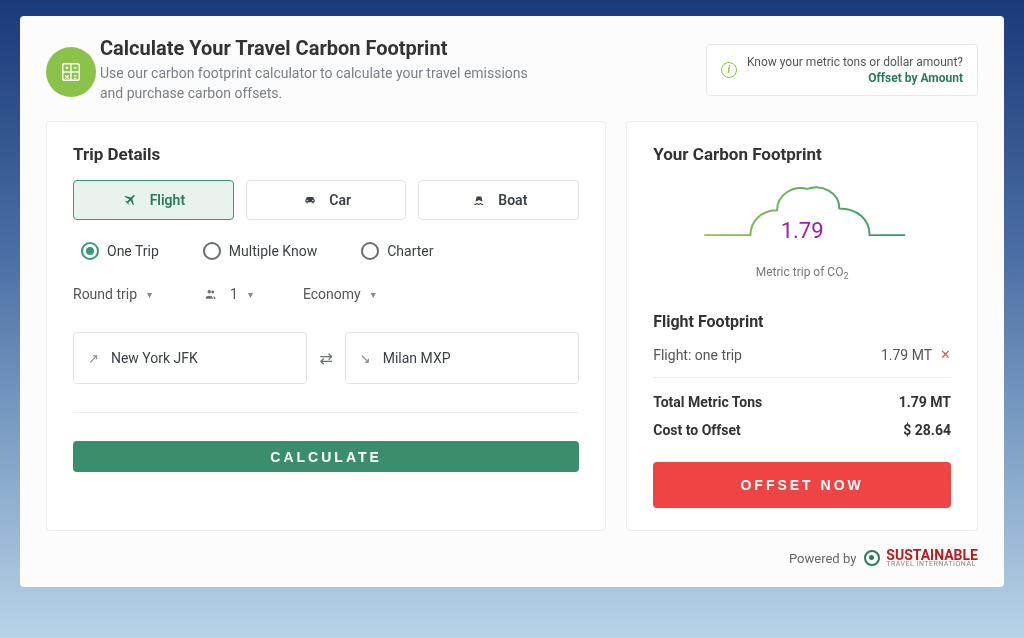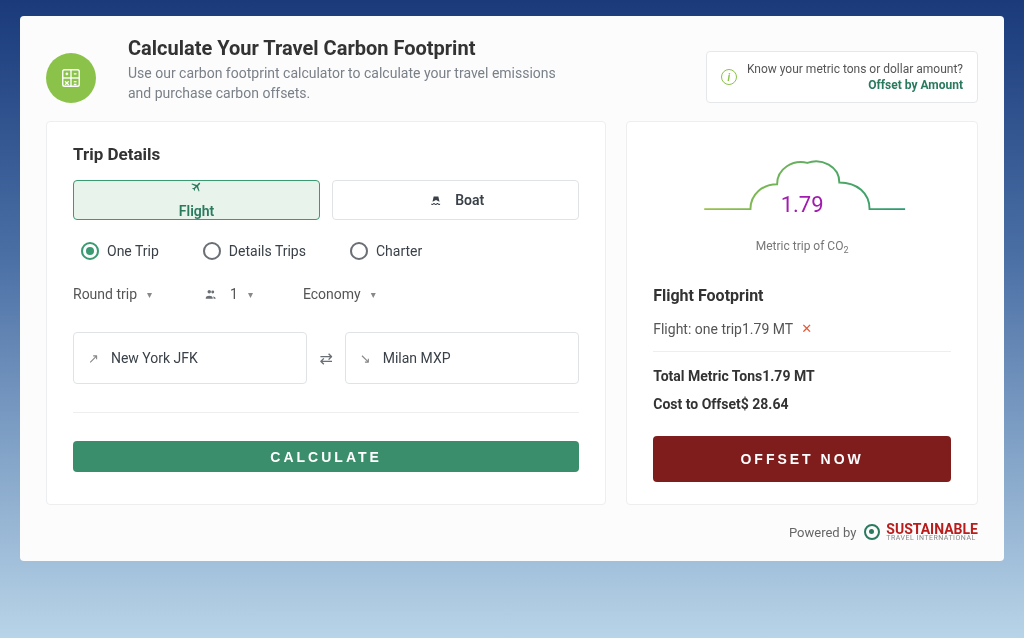--- a/index.html
+++ b/index.html
@@ -10,21 +10,21 @@
     padding: 16px 20px;
     color: #3a4148;
   }
   .frame {
     background: #fcfcfc;
     border-radius: 4px;
     padding: 20px 26px;
     max-width: 984px;
     margin: 0 auto;
   }
-  .header-row { display: flex; align-items: flex-end; gap: 32px; margin-bottom: 18px; }
+  .header-row { display: flex; align-items: center; gap: 4px; margin-bottom: 18px; }
   .calc-icon-wrap {
     width: 50px; height: 50px; border-radius: 50%;
     background: #8bc34a; display: flex; align-items: center; justify-content: center;
     flex-shrink: 0; margin-top: 4px;
   }
   .calc-icon-svg { width: 22px; height: 22px; stroke: #fff; fill: none; stroke-width: 1.5; }
   .header-text { flex: 1; }
   .header-text h1 { font-size: 20px; font-weight: 700; color: #333; margin-bottom: 4px; }
   .header-text p { font-size: 14px; color: #7a8088; line-height: 1.4; max-width: 440px; }
   .offset-amount-box {
@@ -49,21 +49,21 @@
 
   .panel h2 { font-size: 17px; font-weight: 700; color: #333; margin-bottom: 16px; }
 
   .tabs { display: flex; gap: 12px; margin-bottom: 22px; }
   .tab {
     flex: 1; border: 1px solid #e0e3e6; background: #fff; border-radius: 4px;
     height: 40px; display: flex; align-items: center; justify-content: center;
     gap: 10px; font-size: 14px; font-weight: 600; color: #3a4148; cursor: pointer;
   }
   .tab.active {
-    background: #e8f3ec; border: 1.5px solid #3a9a72; color: #2a7a5e; flex-direction: column;
+    background: #e8f3ec; border: 1.5px solid #3a9a72; color: #2a7a5e;
   }
   .tab svg { width: 18px; height: 14px; }
 
   .radio-row { display: flex; gap: 44px; margin-bottom: 26px; padding-left: 8px; }
   .radio {
     display: flex; align-items: center; gap: 8px; font-size: 14px; cursor: pointer;
   }
   .radio-circle {
     width: 18px; height: 18px; border: 2px solid #6a6f76; border-radius: 50%;
     display: flex; align-items: center; justify-content: center;
@@ -96,28 +96,28 @@
     letter-spacing: 3px; cursor: pointer;
   }
 
   .cloud-wrap { display: flex; flex-direction: column; align-items: center; margin: 10px 0 30px; }
   .cloud-svg { width: 260px; height: 80px; }
   .cloud-val { font-size: 22px; font-weight: 400; color: #a21caf; margin-top: -42px; }
   .cloud-label { font-size: 12px; color: #777; margin-top: 22px; }
   .cloud-label sub { font-size: 9px; }
 
   .ff-title { font-size: 16px; font-weight: 700; color: #333; margin-bottom: 10px; }
-  .ff-line { display: flex; font-size: 14px; color: #555; padding: 6px 0; align-items: center; }
+  .ff-line { display: flex; justify-content: space-between; font-size: 14px; color: #555; padding: 6px 0; align-items: center; }
   .ff-line .right { display: flex; align-items: center; gap: 8px; }
   .ff-x { color: #e05a3a; font-size: 13px; cursor: pointer; }
   .ff-sep { border: none; border-top: 1px solid #eceef0; margin: 8px 0 10px; }
   .ff-strong { font-weight: 700; color: #333; }
 
   .offset-btn {
-    width: 100%; height: 46px; background: #7f1d1d; color: #fff;
+    width: 100%; height: 46px; background: #ef4444; color: #fff;
     border: none; border-radius: 4px; font-size: 14px; font-weight: 600;
     letter-spacing: 3px; cursor: pointer; margin-top: 18px;
   }
 
   .powered {
     text-align: left; font-size: 13px; color: #666; margin-top: 18px;
     display: flex; align-items: center; justify-content: flex-end; gap: 8px;
   }
   .sti-logo { display: flex; align-items: center; gap: 6px; }
   .sti-ring {
@@ -172,34 +172,40 @@
 
       <div class="tabs">
         <div class="tab active">
           <svg viewBox="0 0 24 24" fill="#2a7a5e">
               <path d="M21 14l-9-5V4c0-1-.7-2-1.5-2S9 3 9 4v5l-9 5v2l9-3v5l-2 1.5V21l3.5-1 3.5 1v-1.5L12 18v-5l9 3v-2z" transform="rotate(45 12 12)"></path>
             </svg>
           <span>Flight</span>
         </div>
         <div class="tab">
           <svg viewBox="0 0 24 24" fill="#3a4148">
+              <path d="M5 11l1.5-4h11L19 11h1v5h-2v2h-2v-2H8v2H6v-2H4v-5h1zm2 3a1.2 1.2 0 100-2.4 1.2 1.2 0 000 2.4zm10 0a1.2 1.2 0 100-2.4 1.2 1.2 0 000 2.4z"></path>
+            </svg>
+          <span>Car</span>
+        </div>
+        <div class="tab">
+          <svg viewBox="0 0 24 24" fill="#3a4148">
               <path d="M4 18c1 1 2 1 3 0s2-1 3 0 2 1 3 0 2-1 3 0 2 1 3 0v2c-1 1-2 1-3 0s-2-1-3 0-2 1-3 0-2-1-3 0-2 1-3 0v-2zm2-3l2-9h8l2 9-6-3-6 3z"></path>
             </svg>
           <span>Boat</span>
         </div>
       </div>
 
       <div class="radio-row">
         <div class="radio selected">
           <span class="radio-circle"></span>
           <span>One Trip</span>
         </div>
         <div class="radio">
           <span class="radio-circle"></span>
-          <span>Details Trips</span>
+          <span>Multiple Know</span>
         </div>
         <div class="radio">
           <span class="radio-circle"></span>
           <span>Charter</span>
         </div>
       </div>
 
       <div class="drops">
         <div class="drop">
           <span>Round trip</span>
@@ -229,20 +235,21 @@
           <span>Milan MXP</span>
         </div>
       </div>
 
       <hr class="divider">
 
       <button class="calc-btn">CALCULATE</button>
     </div>
 
     <div class="panel panel-right">
+      <h2>Your Carbon Footprint</h2>
 
       <div class="cloud-wrap">
         <svg class="cloud-svg" viewBox="0 0 260 90">
           <defs>
             <linearGradient id="cg" x1="0" y1="0" x2="1" y2="0">
               <stop offset="0%" stop-color="#9ac24a"></stop>
               <stop offset="100%" stop-color="#2a9a72"></stop>
             </linearGradient>
           </defs>
           <path d="M20 62 H72 C72 45 86 34 102 34 C102 16 120 6 136 10 C152 4 172 14 172 32 C192 32 206 44 206 62 H246" fill="none" stroke="url(#cg)" stroke-width="2.2"></path>

